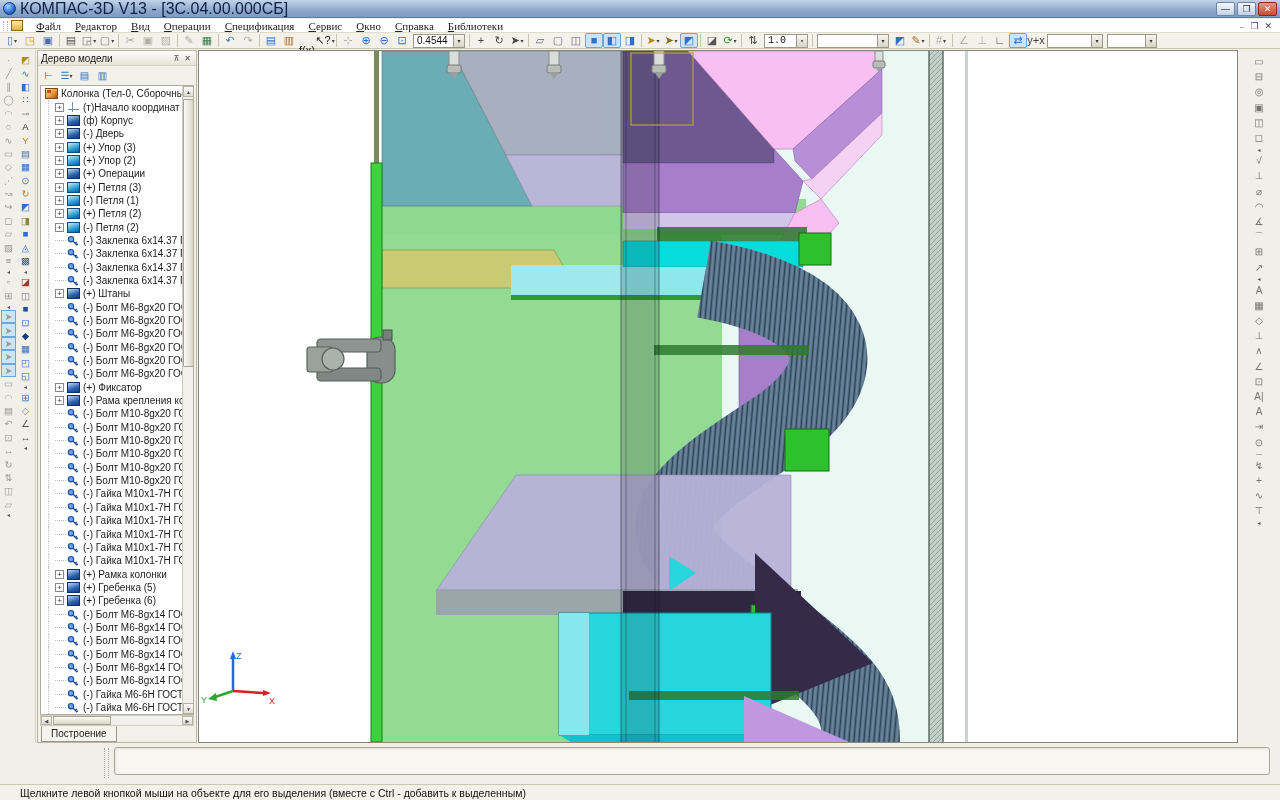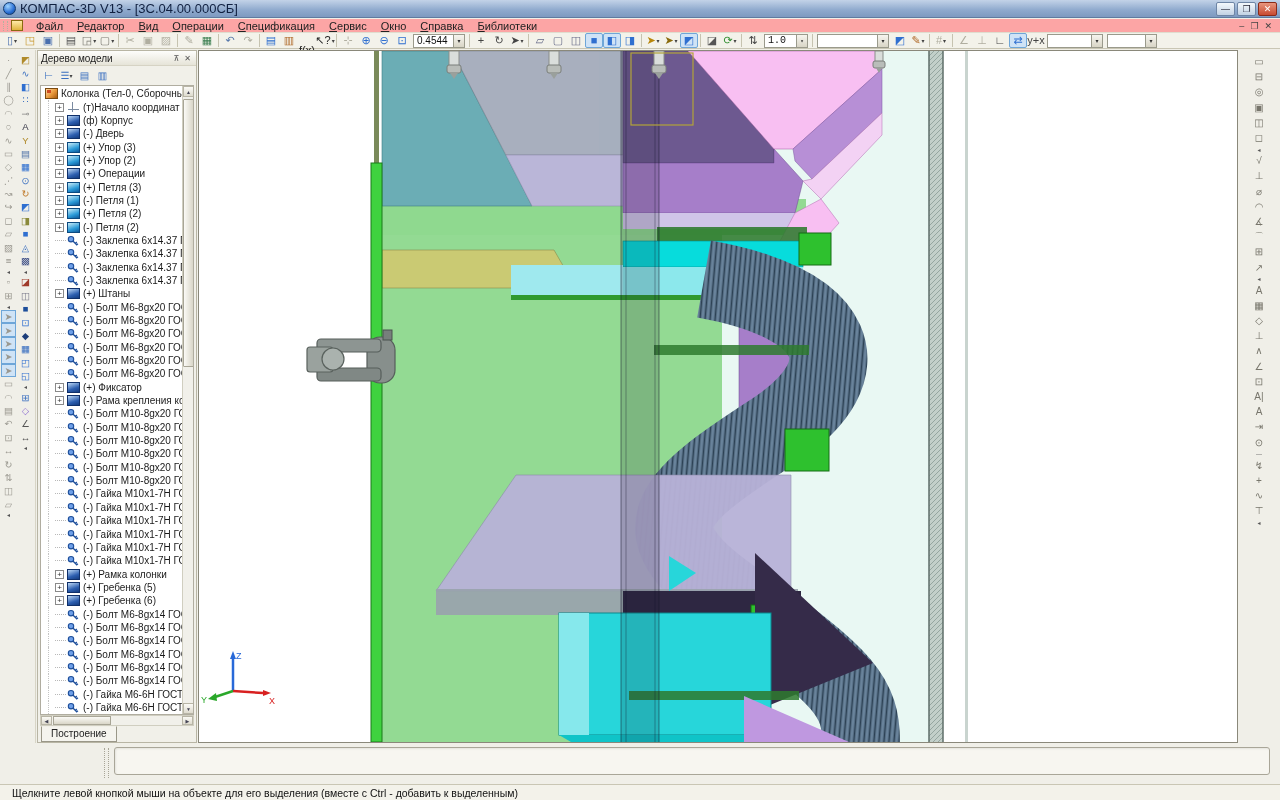--- a/index.html
+++ b/index.html
@@ -7,29 +7,29 @@
   .app{position:relative;width:1280px;height:800px;background:#f0efe8;
        font-family:"Liberation Sans",sans-serif;overflow:hidden;
        -webkit-font-smoothing:antialiased;}
   
   .titlebar{position:absolute;left:0;top:0;width:100%;height:18px;
     background:linear-gradient(#c3d3e8,#8ea9cd 60%,#7e9ac0);
     display:flex;align-items:center;padding:0 3px;border-bottom:1px solid #5f7ba0;}
   .app-icon{width:13px;height:13px;border-radius:50%;
     background:radial-gradient(circle at 35% 30%,#9fd4ff,#2a6fd4 60%,#123f86);
     border:1px solid #123a6e;margin-right:4px;flex:none;}
-  .title-text{font-size:13px;color:#102040;}
+  .title-text{font-size:16px;color:#102040;}
   .win-btns{margin-left:auto;display:flex;gap:2px;}
   .wbtn{width:19px;height:14px;border:1px solid #6e85a5;border-radius:2px;
     background:linear-gradient(#f4f8fc,#c2d2e4);font-size:9px;line-height:12px;
     text-align:center;color:#223;}
   .wbtn.close{background:linear-gradient(#e8967e,#c74a31);color:#fff;border-color:#8a2a18;}
   
-  .menubar{position:absolute;left:0;top:19px;width:100%;height:14px;background:#fca5a5;
-    display:flex;align-items:center;font-size:11px;border-bottom:1px solid #e0ddcf;}
+  .menubar{position:absolute;left:0;top:19px;width:100%;height:14px;background:#ffffff;
+    display:flex;align-items:center;font-size:11px;border-bottom:1px solid #e0ddcf;font-family:Liberation Serif, serif;}
   .menu-grip{width:5px;height:10px;border-left:1px dotted #b4b1a0;border-right:1px dotted #b4b1a0;margin:0 3px;}
   .menu-doc-icon{width:12px;height:11px;background:linear-gradient(#ffe9a8,#e0b43e);
     border:1px solid #8a6a10;margin-right:6px;}
   .menu-item{display:inline-block;padding:0 7px;color:#222;cursor:default;}
   .menu-item::first-letter{text-decoration:underline;}
   .doc-btns{margin-left:auto;display:flex;gap:6px;padding-right:8px;font-size:9px;color:#444;}
   .doc-btns span{cursor:default;}
   
   .toolbar{position:absolute;left:0;top:33px;width:100%;height:16px;background:#f3f2ea;
     display:flex;align-items:center;border-bottom:1px solid #c9c6b4;padding-left:3px;}
@@ -111,21 +111,21 @@
   .rt.fly{font-size:6px;height:8px;color:#555;}
   
   .prop-row{position:absolute;left:0;top:744px;width:100%;height:39px;background:#f0efe8;}
   .prop-grip{position:absolute;left:104px;top:4px;width:5px;height:30px;
     border-left:1px dotted #a8a596;border-right:1px dotted #a8a596;}
   .prop-field{position:absolute;left:114px;right:10px;top:3px;height:28px;
     border:1px solid #a9a698;border-radius:3px;background:#f7f6f0;
     box-shadow:inset 1px 1px 2px rgba(0,0,0,.08);}
   .statusbar{position:absolute;left:0;top:784px;width:100%;height:16px;background:#f3f2ea;
     border-top:1px solid #c9c6b4;font-size:10.5px;color:#111;display:flex;align-items:center;
-    padding-left:12px;}
+    padding-left:20px;}
 </style>
 </head>
 <body>
 
 <div class="app">
 
   <div class="titlebar">
     <div class="app-icon"></div>
     <span class="title-text">КОМПАС-3D V13 - [3С.04.00.000СБ]</span>
     <div class="win-btns">

